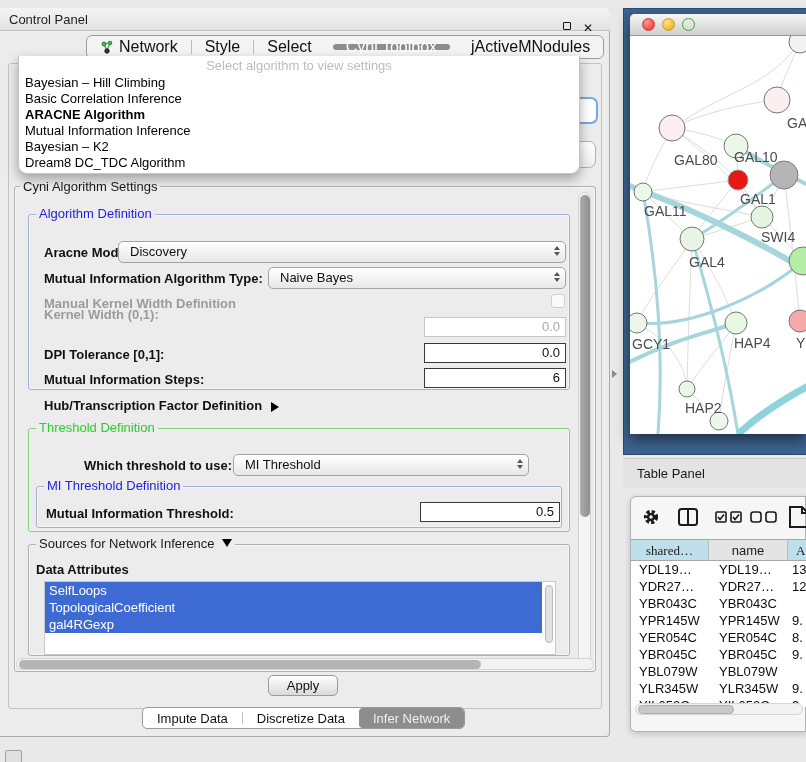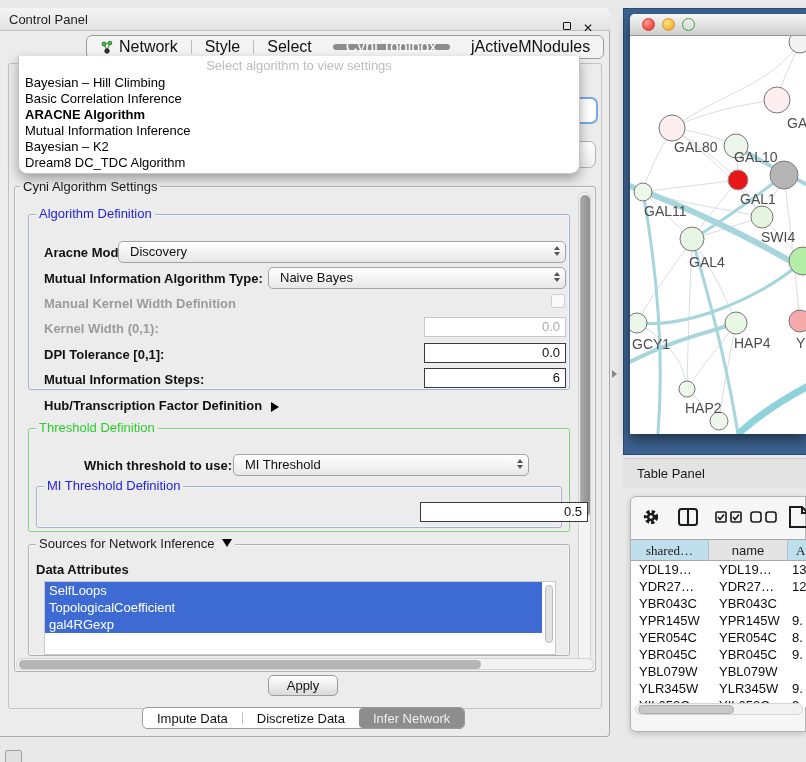--- a/index.html
+++ b/index.html
@@ -177,21 +177,21 @@
     <span>Naive Bayes</span>
     <span class="stepper">
         <span class="tri-up"></span>
         <span class="tri-dn"></span>
       </span>
   </div>
 
   <span class="abs lbl dis" style="left:44px;top:296px;">Manual Kernel Width Definition</span>
   <span class="abs chk" style="left:551px;top:294px;"></span>
 
-  <span class="abs lbl dis" style="left:44px;top:321px;">Kernel Width (0,1):</span>
+  <span class="abs lbl dis" style="left:44px;top:307px;">Kernel Width (0,1):</span>
   <div class="abs field dis" style="left:424px;top:317px;width:142px;">0.0</div>
 
   <span class="abs lbl" style="left:44px;top:347px;">DPI Tolerance [0,1]:</span>
   <div class="abs field strong" style="left:424px;top:343px;width:142px;">0.0</div>
 
   <span class="abs lbl" style="left:44px;top:372px;">Mutual Information Steps:</span>
   <div class="abs field strong" style="left:424px;top:368px;width:142px;">6</div>
 
   <div class="abs lbl" style="left:44px;top:398px;">
     <span>Hub/Transcription Factor Definition</span><span class="tri-right"></span>
@@ -205,21 +205,22 @@
     <span>MI Threshold</span>
     <span class="stepper">
         <span class="tri-up"></span>
         <span class="tri-dn"></span>
       </span>
   </div>
 
   <div class="abs group bluebrd" style="left:36px;top:486px;width:526px;height:42px;"></div>
   <span class="abs glabel blue" style="left:44px;top:479px;">MI Threshold Definition</span>
 
-  <div class="abs field strong" style="left:420px;top:502px;width:168px;">0.5</div>
+  <span class="abs lbl" style="left:46px;top:506px;">Mutual Information Threshold:</span>
+  <div class="abs field strong" style="left:420px;top:502px;width:140px;">0.5</div>
 
   <div class="abs group" style="left:28px;top:544px;width:542px;height:112px;"></div>
   <div class="abs glabel" style="left:36px;top:537px;font-weight:normal;">
     <span>Sources for Network Inference</span><span class="tri-down"></span>
   </div>
   <span class="abs lbl" style="left:36px;top:562px;">Data Attributes</span>
 
   <div class="abs attr-list">
     <div class="attr-item">SelfLoops</div>
     <div class="attr-item">TopologicalCoefficient</div>
@@ -319,21 +320,21 @@
           <circle cx="62" cy="203" r="12" fill="#e8f5e4"></circle>
           <circle cx="173" cy="225" r="14" fill="#b4eda6"></circle>
           <circle cx="7" cy="287" r="10" fill="#ecf7e9"></circle>
           <circle cx="106" cy="287" r="11" fill="#e8f6e4"></circle>
           <circle cx="170" cy="285" r="11" fill="#f6a9a9"></circle>
           <circle cx="57" cy="353" r="8" fill="#ecf7e9"></circle>
           <circle cx="89" cy="385" r="9" fill="#eef7ec"></circle>
         </g>
       </svg>
       <span class="nlabel" style="left:157px;top:79px;">GAL</span>
-      <span class="nlabel" style="left:44px;top:103px;">GAL80</span>
+      <span class="nlabel" style="left:44px;top:116px;">GAL80</span>
       <span class="nlabel" style="left:104px;top:113px;">GAL10</span>
       <span class="nlabel" style="left:14px;top:167px;">GAL11</span>
       <span class="nlabel" style="left:110px;top:155px;">GAL1</span>
       <span class="nlabel" style="left:131px;top:193px;">SWI4</span>
       <span class="nlabel" style="left:59px;top:218px;">GAL4</span>
       <span class="nlabel" style="left:2px;top:300px;">GCY1</span>
       <span class="nlabel" style="left:104px;top:299px;">HAP4</span>
       <span class="nlabel" style="left:166px;top:299px;">Y</span>
       <span class="nlabel" style="left:55px;top:364px;">HAP2</span>
     </div>

